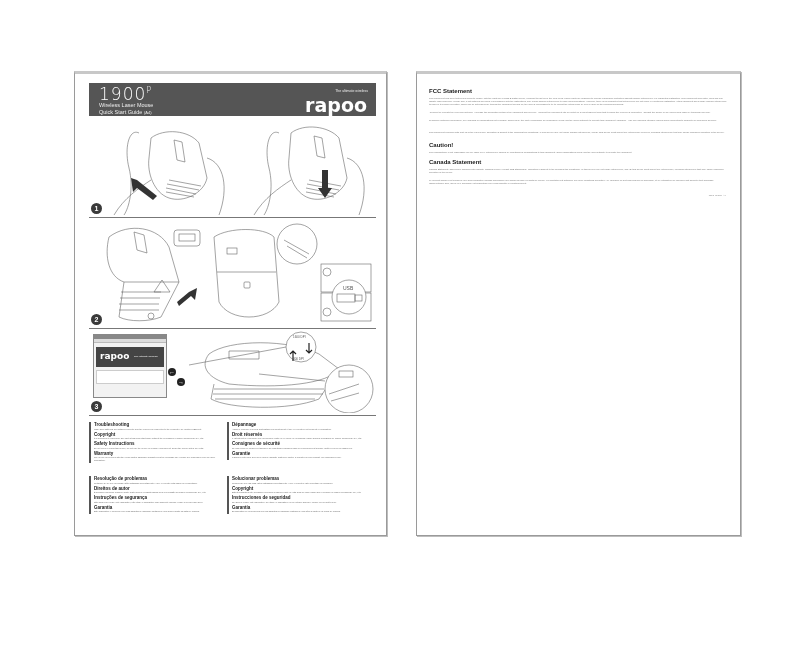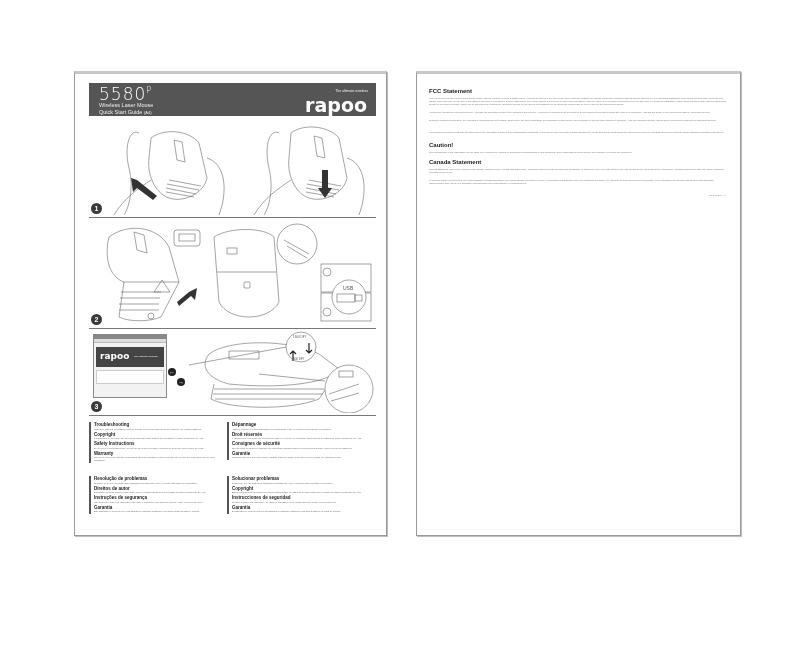--- a/index.html
+++ b/index.html
@@ -27,21 +27,21 @@
   
   .r-h{position:absolute;left:12px;font-weight:bold;color:#222;}
   .r-p{position:absolute;left:12px;right:12px;font-size:2.3px;line-height:3.2px;color:#777;margin:0;}
   .r-foot{position:absolute;right:14px;font-size:2.5px;color:#888;}
 </style>
 </head>
 <body>
 
 <div class="page" id="page-left">
   <div class="banner">
-    <div class="model"><span>5580</span><sup>P</sup></div>
+    <div class="model"><span>1900</span><sup>P</sup></div>
     <div class="subtitle">
       <div>Wireless Laser Mouse</div>
       <div><span>Quick Start Guide</span> <span style="font-size:4px">(A4)</span></div>
     </div>
     <div class="tagline">The ultimate wireless</div>
     <div class="brand">rapoo</div>
   </div>
 
   <div class="step" style="top:44px;height:99px;">
     <svg class="art" style="left:20px;top:0;" width="260" height="97" viewBox="0 0 260 97">

